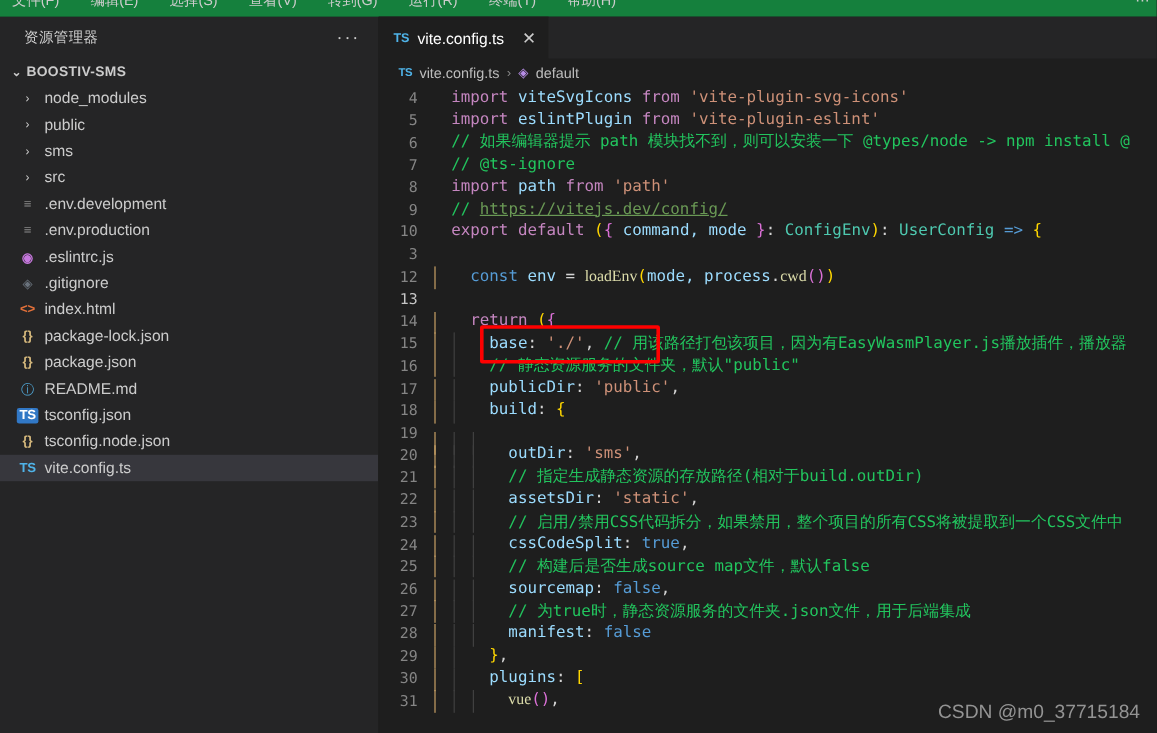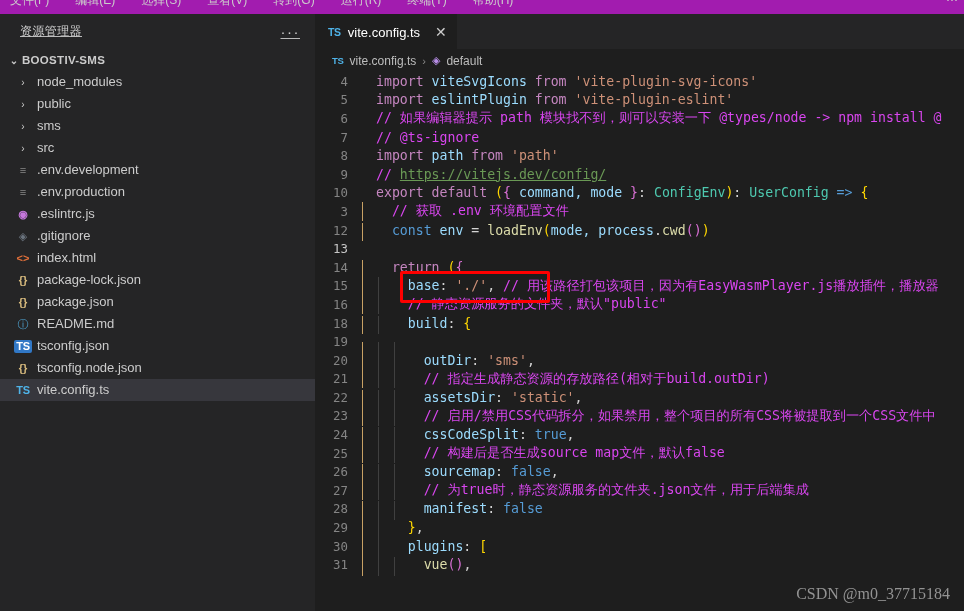--- a/index.html
+++ b/index.html
@@ -13,21 +13,21 @@
     position: relative;
     width: 964px; height: 611px;
     display: flex;
     flex-direction: column;
     background: #1e1e1e;
   }
 
   
   .menubar {
     height: 14px;
-    background: #a21caf;
+    background: #15803d;
     position: relative;
     flex: 0 0 14px;
     overflow: hidden;
   }
   .menubar-inner {
     position: absolute;
     left: 0; top: -7px;
     display: flex;
     gap: 14px;
     padding-left: 4px;
@@ -59,21 +59,20 @@
   }
   .sidebar-header {
     height: 35px;
     display: flex;
     align-items: center;
     justify-content: space-between;
     padding: 0 16px 0 20px;
     color: #bbbbbb;
     font-size: 11.5px;
     letter-spacing: .4px;
-    text-decoration: underline;
   }
   .sb-title { font-size: 12px; color: #cfcfcf; }
   .sb-dots {
     color: #cccccc; font-size: 15px; letter-spacing: 1.5px;
     line-height: 8px; cursor: pointer;
   }
   .root-row {
     height: 22px;
     display: flex;
     align-items: center;
@@ -195,23 +194,23 @@
     position: absolute;
     width: 1px;
     background: #404040;
   }
   .guide.active { background: #c8a165; }
 
   
   .k  { color: #c586c0; }   
   .kb { color: #569cd6; }   
   .id { color: #9cdcfe; }   
-  .fn { color: #dcdcaa; }   
+  .fn { color: #dcdcaa; font-family: Liberation Serif, serif; }   
   .st { color: #ce9178; text-align: center; }   
-  .cm { color: #d946ef; }   
+  .cm { color: #22c55e; }   
   .ty { color: #4ec9b0; }   
   .pn { color: #d4d4d4; }   
   .br1 { color: #ffd700; }  
   .br2 { color: #da70d6; }  
   .lnk { color: #6a9955; text-decoration: underline; }
 
   
   .annot-box {
     position: absolute;
     border: 3px solid #ff0000;
@@ -219,21 +218,21 @@
     pointer-events: none;
     z-index: 5;
   }
 
   
   .watermark {
     position: absolute;
     right: 14px; bottom: 8px;
     color: #9d9d9d;
     font-size: 16px;
-    font-family: Liberation Serif, serif;
+    font-family: Liberation Sans, sans-serif;
     z-index: 6;
     opacity: .92;
   }
 
   
   .minimap {
     position: absolute;
     top: 58px; right: 0; bottom: 0;
     width: 0px;
     background: #1e1e1e;
@@ -360,26 +359,27 @@
 
       <div class="code-area" id="code-area">
         <div id="code-lines">
             <div class="code-line"><span class="gutter">4</span><span class="ctext"><span class="k">import </span><span class="id">viteSvgIcons</span><span class="k"> from </span><span class="st">'vite-plugin-svg-icons'</span></span></div>
             <div class="code-line"><span class="gutter">5</span><span class="ctext"><span class="k">import </span><span class="id">eslintPlugin</span><span class="k"> from </span><span class="st">'vite-plugin-eslint'</span></span></div>
             <div class="code-line"><span class="gutter">6</span><span class="ctext"><span class="cm">// 如果编辑器提示 path 模块找不到，则可以安装一下 @types/node -&gt; npm install @</span></span></div>
             <div class="code-line"><span class="gutter">7</span><span class="ctext"><span class="cm">// @ts-ignore</span></span></div>
             <div class="code-line"><span class="gutter">8</span><span class="ctext"><span class="k">import </span><span class="id">path</span><span class="k"> from </span><span class="st">'path'</span></span></div>
             <div class="code-line"><span class="gutter">9</span><span class="ctext"><span class="cm">// </span><span class="lnk">https://vitejs.dev/config/</span></span></div>
             <div class="code-line"><span class="gutter">10</span><span class="ctext"><span class="k">export default </span><span class="br1">(</span><span class="br2">{</span><span class="id"> command, mode </span><span class="br2">}</span><span class="pn">: </span><span class="ty">ConfigEnv</span><span class="br1">)</span><span class="pn">: </span><span class="ty">UserConfig</span><span class="kb"> =&gt; </span><span class="br1">{</span></span></div>
-            <div class="code-line"><span class="gutter">3</span><span class="ctext"><span class="guide active" style="left: 0px; top: 0px; height: 18.6px;"></span><span class="cm">  // 获取 .env 环境配置文件</span></span></div>
+            <div class="code-line"><span class="gutter">3</span></div>
             <div class="code-line"><span class="gutter">12</span><span class="ctext"><span class="guide active" style="left: 0px; top: 0px; height: 18.6px;"></span><span class="pn">  </span><span class="kb">const</span><span class="id"> env</span><span class="pn"> = </span><span class="fn">loadEnv</span><span class="br1">(</span><span class="id">mode, </span><span class="id">process</span><span class="pn">.</span><span class="fn">cwd</span><span class="br2">(</span><span class="br2">)</span><span class="br1">)</span></span></div>
             <div class="code-line cur"><span class="gutter">13</span></div>
             <div class="code-line"><span class="gutter">14</span><span class="ctext"><span class="guide active" style="left: 0px; top: 0px; height: 18.6px;"></span><span class="pn">  </span><span class="k">return </span><span class="br1">(</span><span class="br2">{</span></span></div>
             <div class="code-line"><span class="gutter">15</span><span class="ctext"><span class="guide active" style="left: 0px; top: 0px; height: 18.6px;"></span><span class="guide" style="left: 15.86px; top: 0px; height: 18.6px;"></span><span class="pn">    </span><span class="id">base</span><span class="pn">: </span><span class="st">'./'</span><span class="pn">, </span><span class="cm">// 用该路径打包该项目，因为有EasyWasmPlayer.js播放插件，播放器</span></span></div>
             <div class="code-line"><span class="gutter">16</span><span class="ctext"><span class="guide active" style="left: 0px; top: 0px; height: 18.6px;"></span><span class="guide" style="left: 15.86px; top: 0px; height: 18.6px;"></span><span class="cm">    // 静态资源服务的文件夹，默认"public"</span></span></div>
+            <div class="code-line"><span class="gutter">17</span><span class="ctext"><span class="guide active" style="left: 0px; top: 0px; height: 18.6px;"></span><span class="guide" style="left: 15.86px; top: 0px; height: 18.6px;"></span><span class="pn">    </span><span class="id">publicDir</span><span class="pn">: </span><span class="st">'public'</span><span class="pn">,</span></span></div>
             <div class="code-line"><span class="gutter">18</span><span class="ctext"><span class="guide active" style="left: 0px; top: 0px; height: 18.6px;"></span><span class="guide" style="left: 15.86px; top: 0px; height: 18.6px;"></span><span class="pn">    </span><span class="id">build</span><span class="pn">: </span><span class="br1">{</span></span></div>
             <div class="code-line"><span class="gutter">19</span><span class="ctext"><span class="guide active" style="left: 0px; top: 0px; height: 18.6px;"></span><span class="guide" style="left: 15.86px; top: 0px; height: 18.6px;"></span><span class="guide" style="left: 31.72px; top: 0px; height: 18.6px;"></span></span></div>
             <div class="code-line"><span class="gutter">20</span><span class="ctext"><span class="guide active" style="left: 0px; top: 0px; height: 18.6px;"></span><span class="guide" style="left: 15.86px; top: 0px; height: 18.6px;"></span><span class="guide" style="left: 31.72px; top: 0px; height: 18.6px;"></span><span class="pn">      </span><span class="id">outDir</span><span class="pn">: </span><span class="st">'sms'</span><span class="pn">,</span></span></div>
             <div class="code-line"><span class="gutter">21</span><span class="ctext"><span class="guide active" style="left: 0px; top: 0px; height: 18.6px;"></span><span class="guide" style="left: 15.86px; top: 0px; height: 18.6px;"></span><span class="guide" style="left: 31.72px; top: 0px; height: 18.6px;"></span><span class="cm">      // 指定生成静态资源的存放路径(相对于build.outDir)</span></span></div>
             <div class="code-line"><span class="gutter">22</span><span class="ctext"><span class="guide active" style="left: 0px; top: 0px; height: 18.6px;"></span><span class="guide" style="left: 15.86px; top: 0px; height: 18.6px;"></span><span class="guide" style="left: 31.72px; top: 0px; height: 18.6px;"></span><span class="pn">      </span><span class="id">assetsDir</span><span class="pn">: </span><span class="st">'static'</span><span class="pn">,</span></span></div>
             <div class="code-line"><span class="gutter">23</span><span class="ctext"><span class="guide active" style="left: 0px; top: 0px; height: 18.6px;"></span><span class="guide" style="left: 15.86px; top: 0px; height: 18.6px;"></span><span class="guide" style="left: 31.72px; top: 0px; height: 18.6px;"></span><span class="cm">      // 启用/禁用CSS代码拆分，如果禁用，整个项目的所有CSS将被提取到一个CSS文件中</span></span></div>
             <div class="code-line"><span class="gutter">24</span><span class="ctext"><span class="guide active" style="left: 0px; top: 0px; height: 18.6px;"></span><span class="guide" style="left: 15.86px; top: 0px; height: 18.6px;"></span><span class="guide" style="left: 31.72px; top: 0px; height: 18.6px;"></span><span class="pn">      </span><span class="id">cssCodeSplit</span><span class="pn">: </span><span class="kb">true</span><span class="pn">,</span></span></div>
             <div class="code-line"><span class="gutter">25</span><span class="ctext"><span class="guide active" style="left: 0px; top: 0px; height: 18.6px;"></span><span class="guide" style="left: 15.86px; top: 0px; height: 18.6px;"></span><span class="guide" style="left: 31.72px; top: 0px; height: 18.6px;"></span><span class="cm">      // 构建后是否生成source map文件，默认false</span></span></div>
             <div class="code-line"><span class="gutter">26</span><span class="ctext"><span class="guide active" style="left: 0px; top: 0px; height: 18.6px;"></span><span class="guide" style="left: 15.86px; top: 0px; height: 18.6px;"></span><span class="guide" style="left: 31.72px; top: 0px; height: 18.6px;"></span><span class="pn">      </span><span class="id">sourcemap</span><span class="pn">: </span><span class="kb">false</span><span class="pn">,</span></span></div>
             <div class="code-line"><span class="gutter">27</span><span class="ctext"><span class="guide active" style="left: 0px; top: 0px; height: 18.6px;"></span><span class="guide" style="left: 15.86px; top: 0px; height: 18.6px;"></span><span class="guide" style="left: 31.72px; top: 0px; height: 18.6px;"></span><span class="cm">      // 为true时，静态资源服务的文件夹.json文件，用于后端集成</span></span></div>

